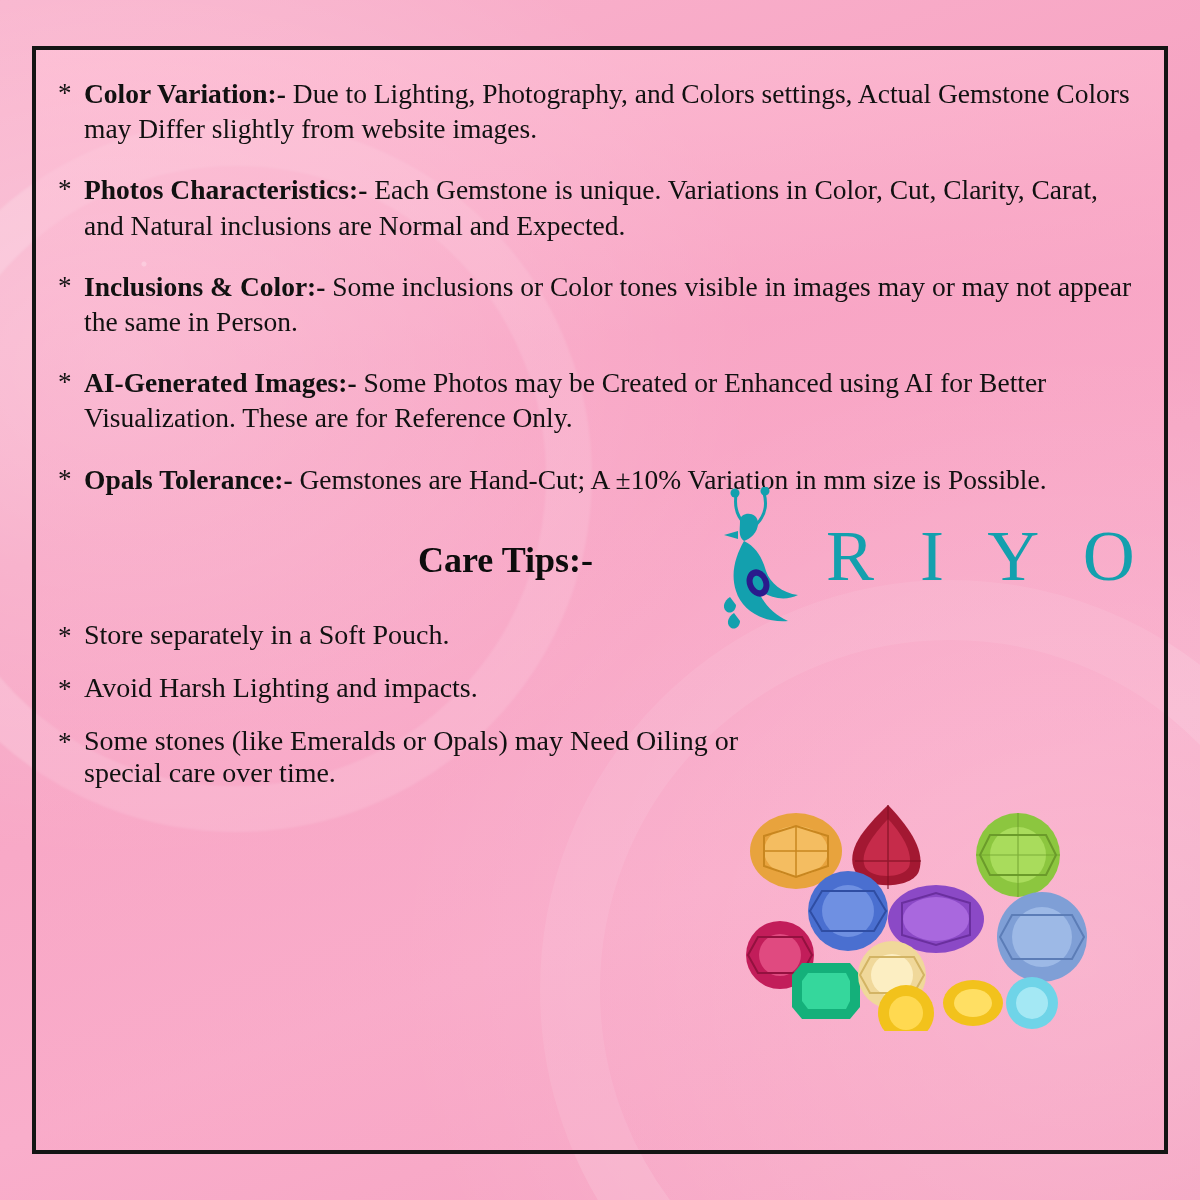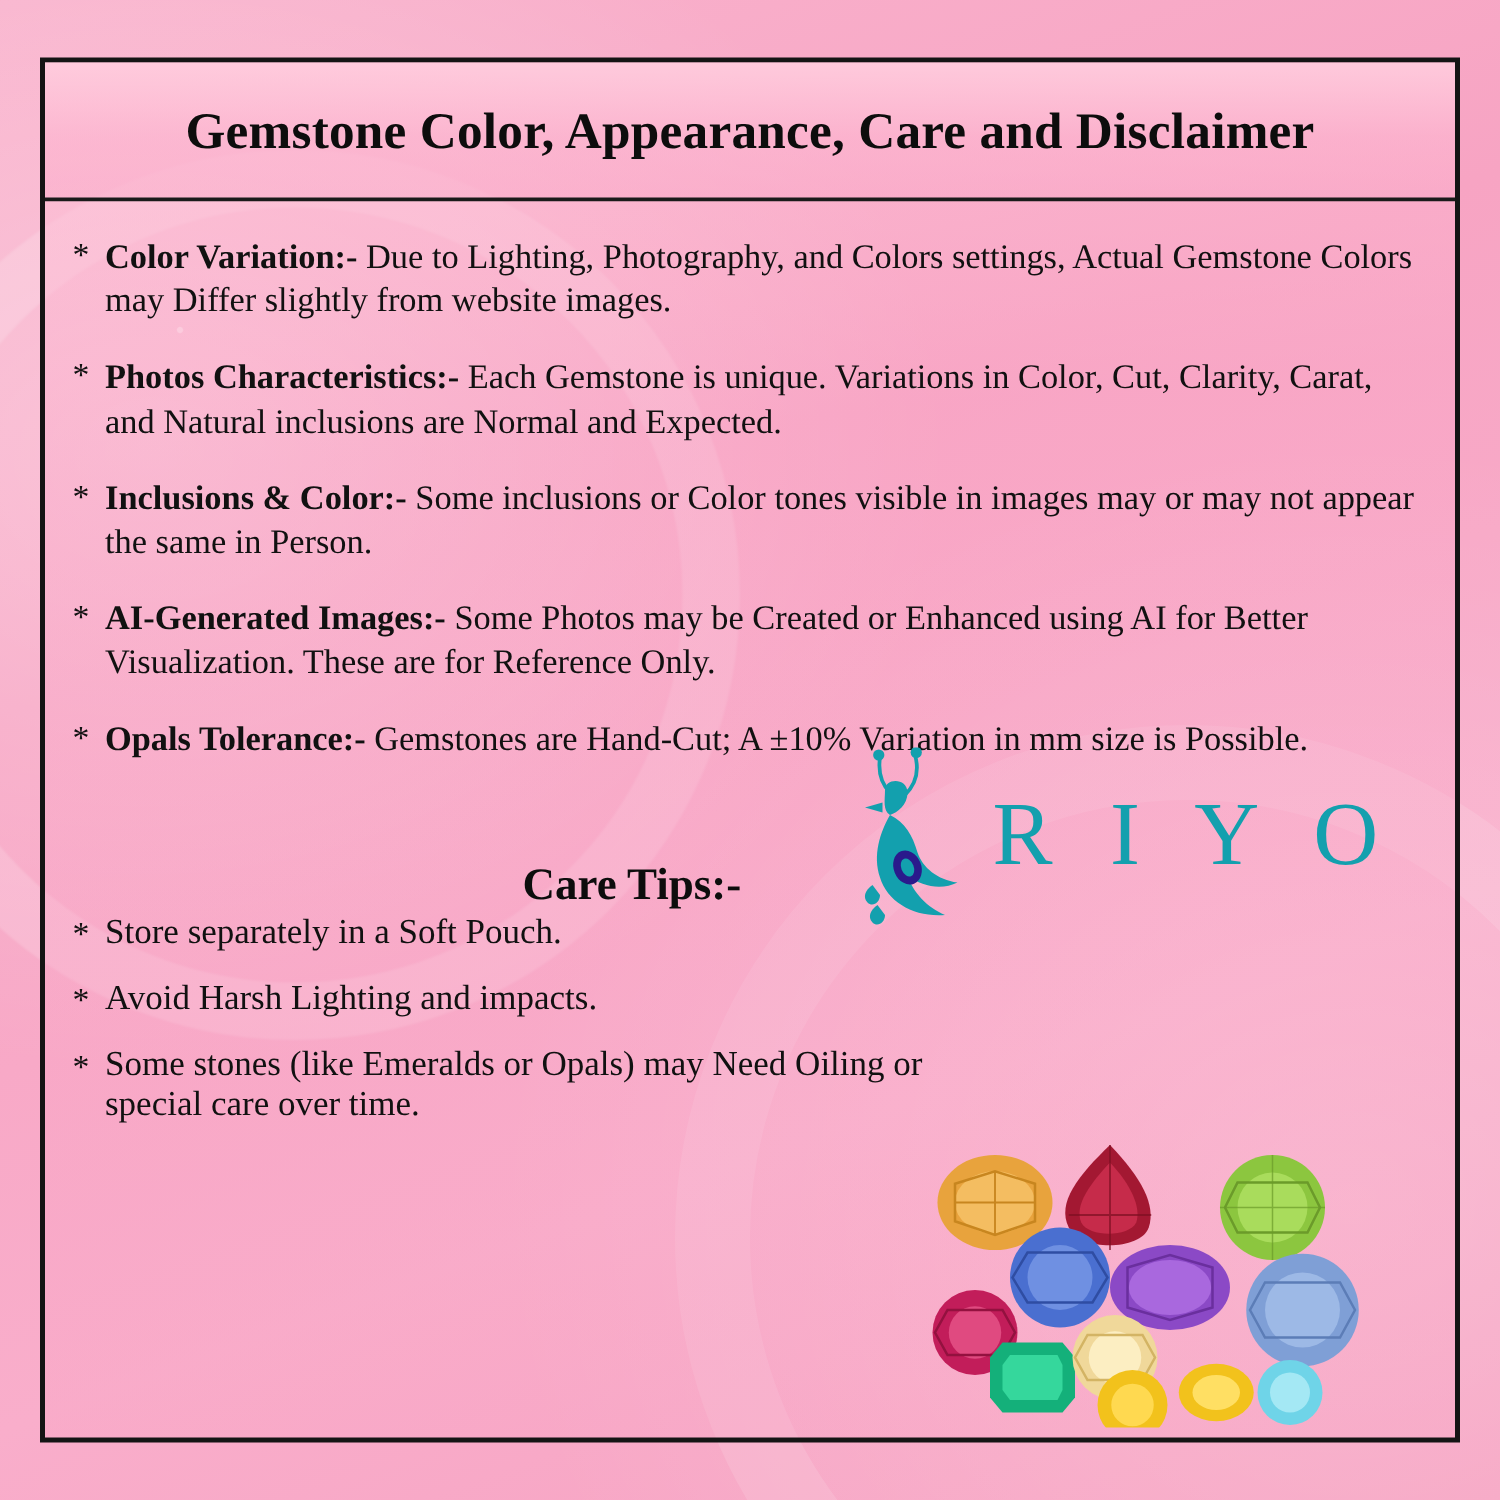--- a/index.html
+++ b/index.html
@@ -111,27 +111,26 @@
     height: 92px;
     margin-top: 6px;
   }
   .care-label {
     position: absolute;
     left: 360px;
     top: 16px;
     font-size: 36px;
     font-weight: bold;
     color: #0d0d0d;
-    margin-top: 36px;
   }
 
   
   .logo {
     position: absolute;
-    left: 588px;
+    left: 620px;
     top: -36px;
     width: 480px;
     height: 150px;
   }
   .logo-text {
     position: absolute;
     left: 148px;
     top: 28px;
     font-size: 72px;
     letter-spacing: 14px;
@@ -167,23 +166,20 @@
   }
   .gems svg { display: block; }
 </style>
 </head>
 <body>
 
 <div class="bg"></div>
 
 <div class="card">
 
-  <div class="title-bar">
-    <div class="title">Gemstone Color, Appearance, Care and Disclaimer</div>
-  </div>
 
   <div class="body">
 
     <div class="point">
       <span class="star">*</span>
       <div class="ptext">
         <b>Color Variation:-</b><span> Due to Lighting, Photography, and Colors settings, Actual Gemstone Colors may Differ slightly from website images.</span>
       </div>
     </div>
 

